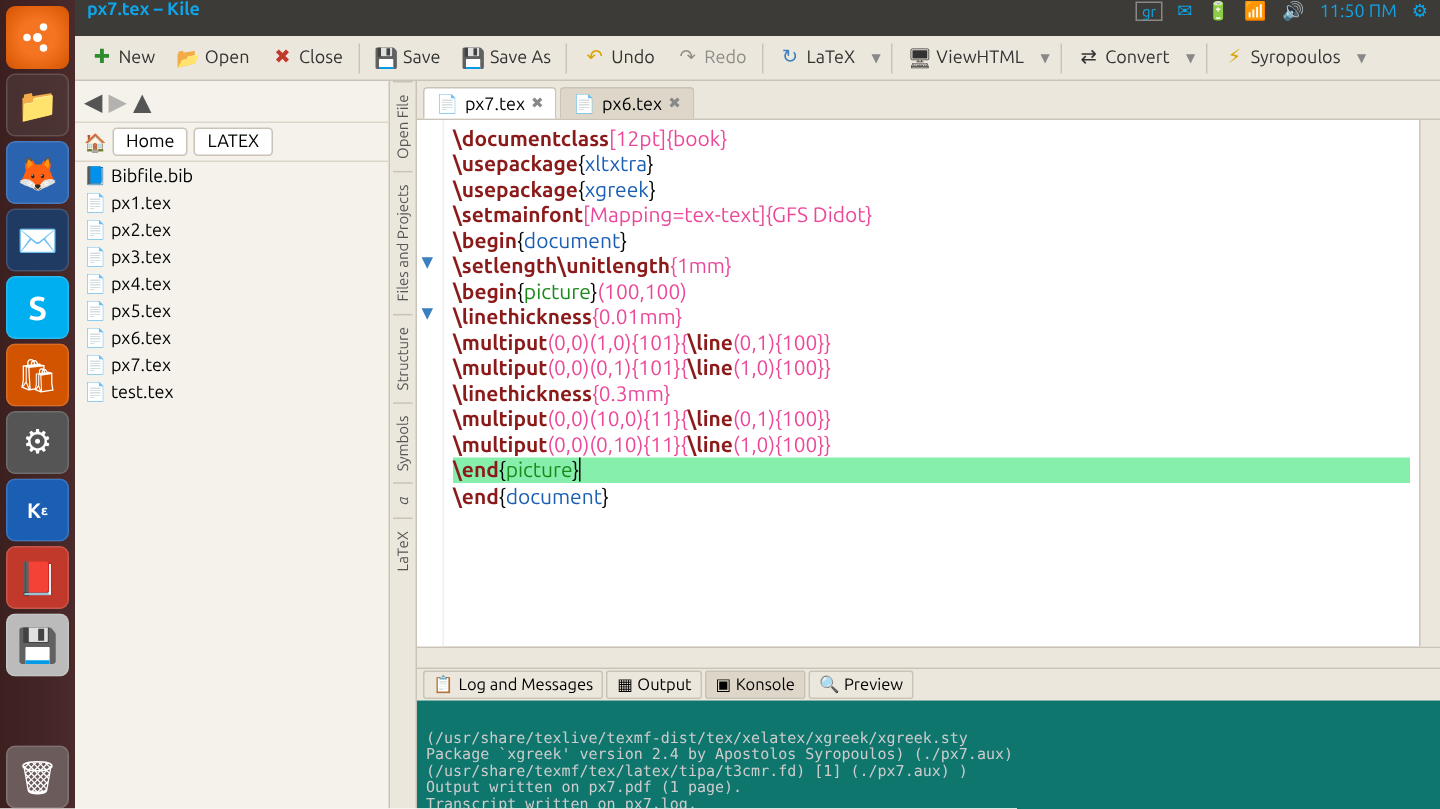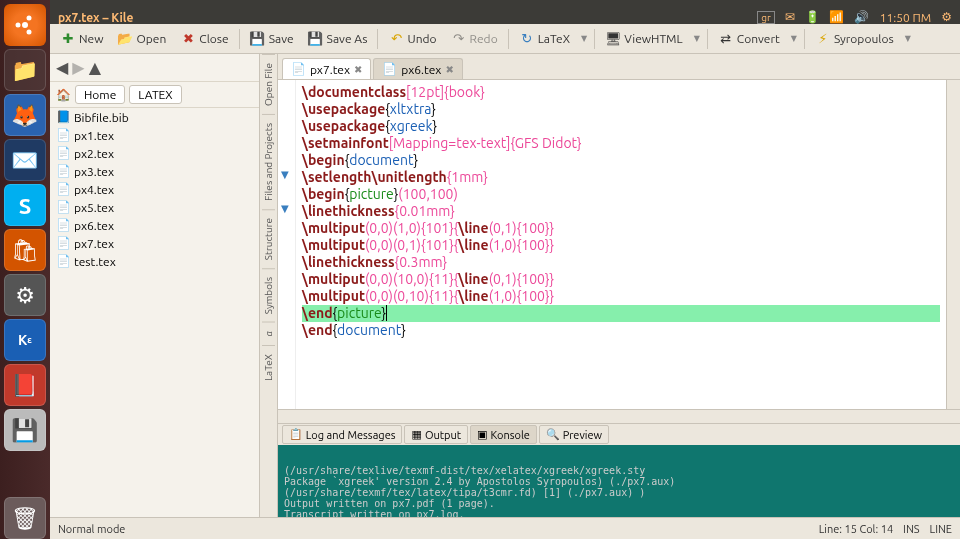--- a/index.html
+++ b/index.html
@@ -5,21 +5,21 @@
 * { margin: 0; padding: 0; box-sizing: border-box; font-family: "Ubuntu", "DejaVu Sans", sans-serif; }
 body { width: 960px; height: 539px; overflow: hidden; background: #f0ebe2; display: flex; }
 
 .launcher { width: 50px; background: linear-gradient(to right, #3c1f1f, #4a2a2a); display: flex; flex-direction: column; padding-top: 4px; gap: 3px; align-items: center; }
 .launcher-item { width: 42px; height: 42px; border-radius: 6px; display: flex; align-items: center; justify-content: center; font-size: 22px; color: #fff; cursor: pointer; }
 .ubuntu-btn { background: radial-gradient(circle, #f47421 40%, #d35400); }
 .app-ico { background: rgba(80,60,60,.6); border: 1px solid rgba(255,255,255,.15); }
 
 .main { flex: 1; display: flex; flex-direction: column; }
 
-.topbar { height: 24px; background: #3c3b37; color: #fdba74; display: flex; align-items: flex-end; font-size: 12px; padding: 0 8px; }
+.topbar { height: 24px; background: #3c3b37; color: #0ea5e9; display: flex; align-items: flex-start; font-size: 12px; padding: 0 8px; }
 .topbar .title { flex: 1; font-weight: bold; }
 .topbar .ind { display: flex; gap: 10px; align-items: center; padding-left: 16px; }
 
 .toolbar { height: 30px; background: #ece7dd; border-bottom: 1px solid #c9c3b8; display: flex; align-items: center; padding: 0 4px; gap: 2px; font-size: 12px; color: #333; }
 .tbtn { display: flex; align-items: center; gap: 3px; padding: 2px 6px; border-radius: 3px; cursor: pointer; white-space: nowrap; }
 .tico { width: 16px; height: 16px; display: inline-flex; align-items: center; justify-content: center; font-size: 13px; }
 .sep { width: 1px; height: 20px; background: #c9c3b8; margin: 0 2px; }
 .dd { font-size: 8px; color: #888; padding: 0 3px; cursor: pointer; }
 
 .body { flex: 1; display: flex; overflow: hidden; }
@@ -266,23 +266,14 @@
       </div>
       <div class="console">(/usr/share/texlive/texmf-dist/tex/xelatex/xgreek/xgreek.sty
 Package `xgreek' version 2.4 by Apostolos Syropoulos) (./px7.aux)
 (/usr/share/texmf/tex/latex/tipa/t3cmr.fd) [1] (./px7.aux) )
 Output written on px7.pdf (1 page).
 Transcript written on px7.log.
 iliana@ubuntu:~/LATEX$ evince px7.pdf</div>
     </div>
   </div>
 
-  <div class="statusbar">
-    <span>Normal mode</span>
-    <span class="sp"></span>
-    <span>Line: 15 Col: 14</span>
-    <span style="width:10px"></span>
-    <span>INS</span>
-    <span style="width:10px"></span>
-    <span>LINE</span>
-  </div>
 
 </div>
 
 </body></html>

